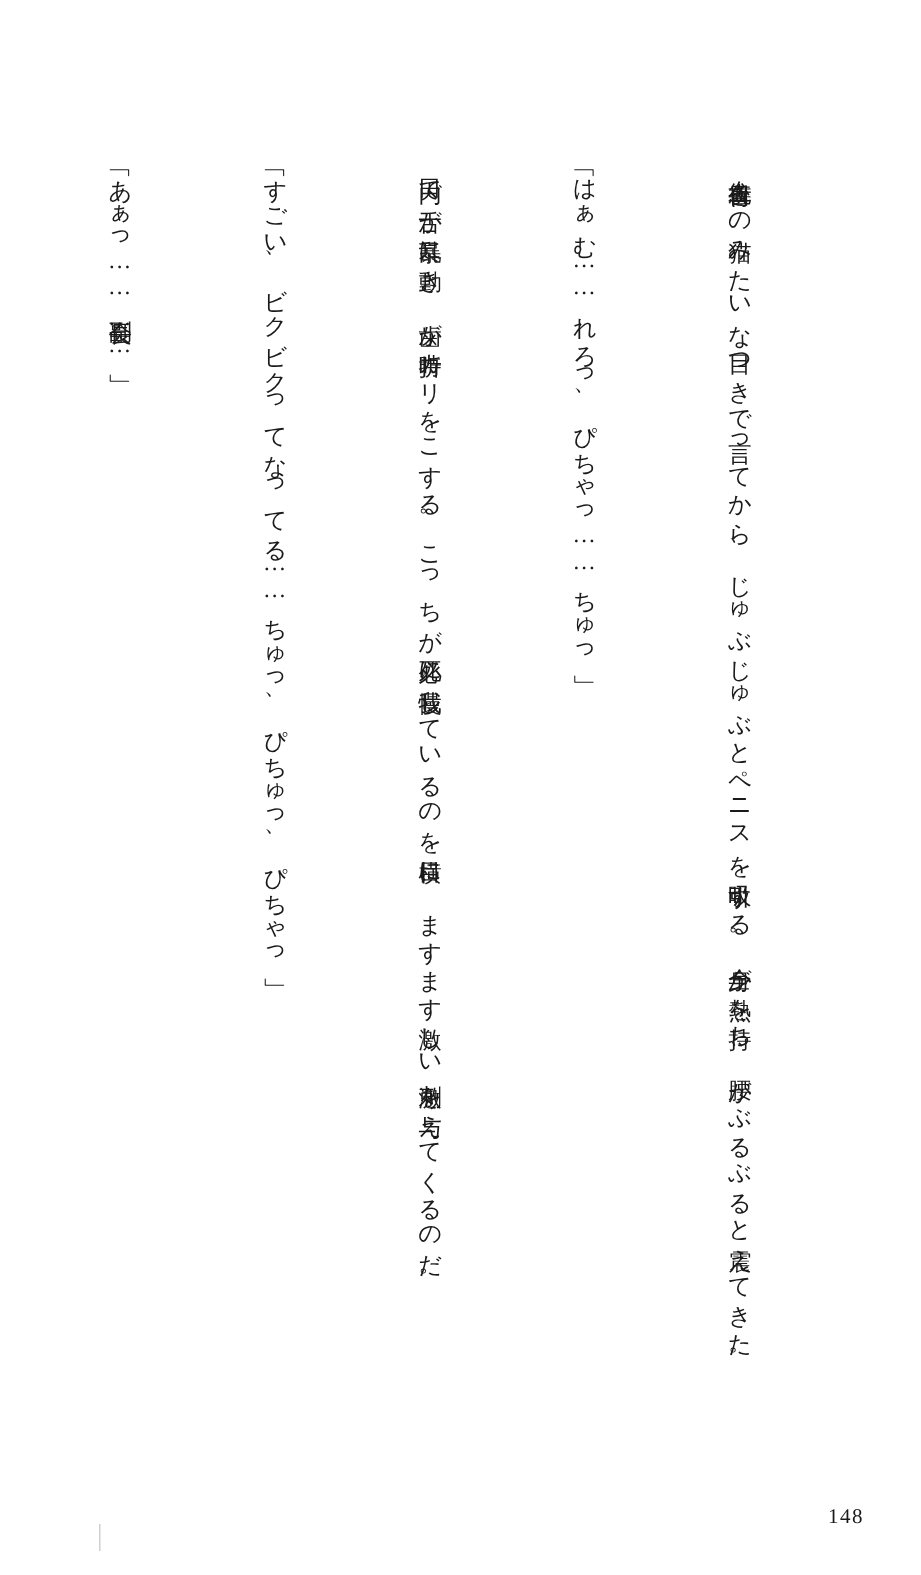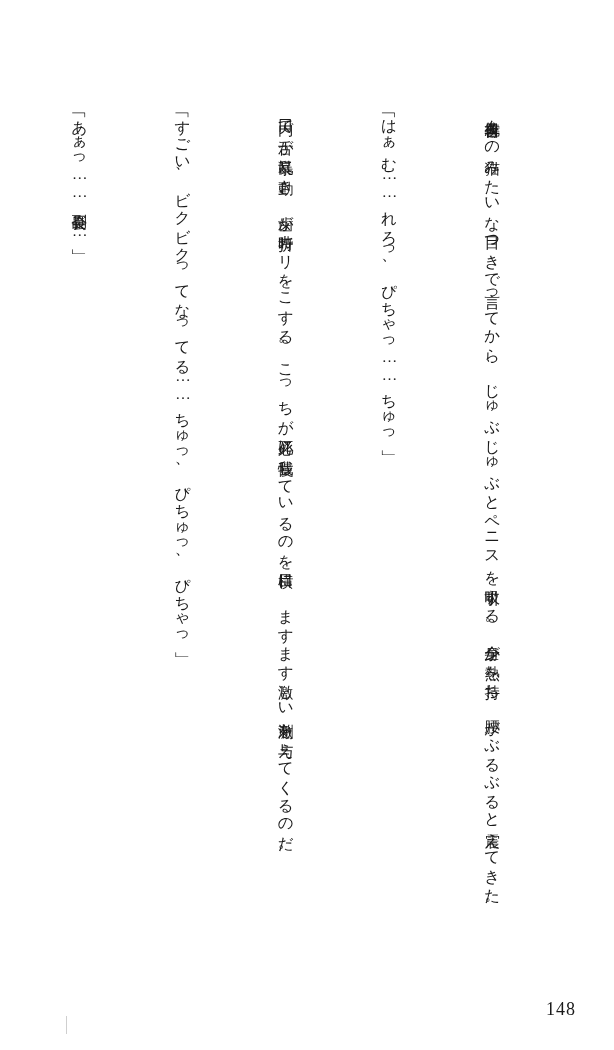--- a/index.html
+++ b/index.html
@@ -50,21 +50,21 @@
   }
 
   .text-block p.noindent {
     text-indent: 0;
   }
 
   .page-number {
     position: absolute;
     bottom: 30px;
     right: 38px;
-    font-size: 18px;
+    font-size: 14px;
     letter-spacing: 1px;
     font-family: "Liberation Serif", "DejaVu Serif", serif;
     color: #1a1a1a;
   }
 
   .corner-mark {
     position: absolute;
     bottom: 16px;
     left: 66px;
     width: 1px;

